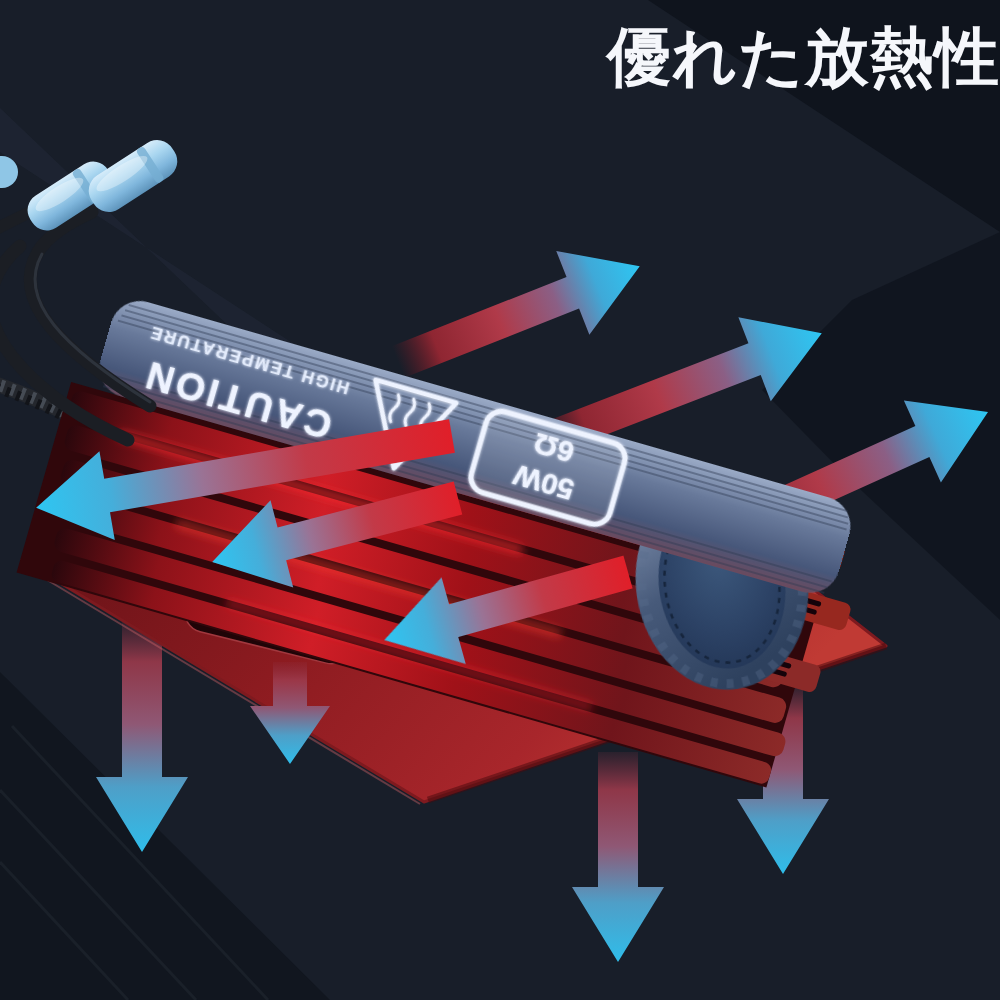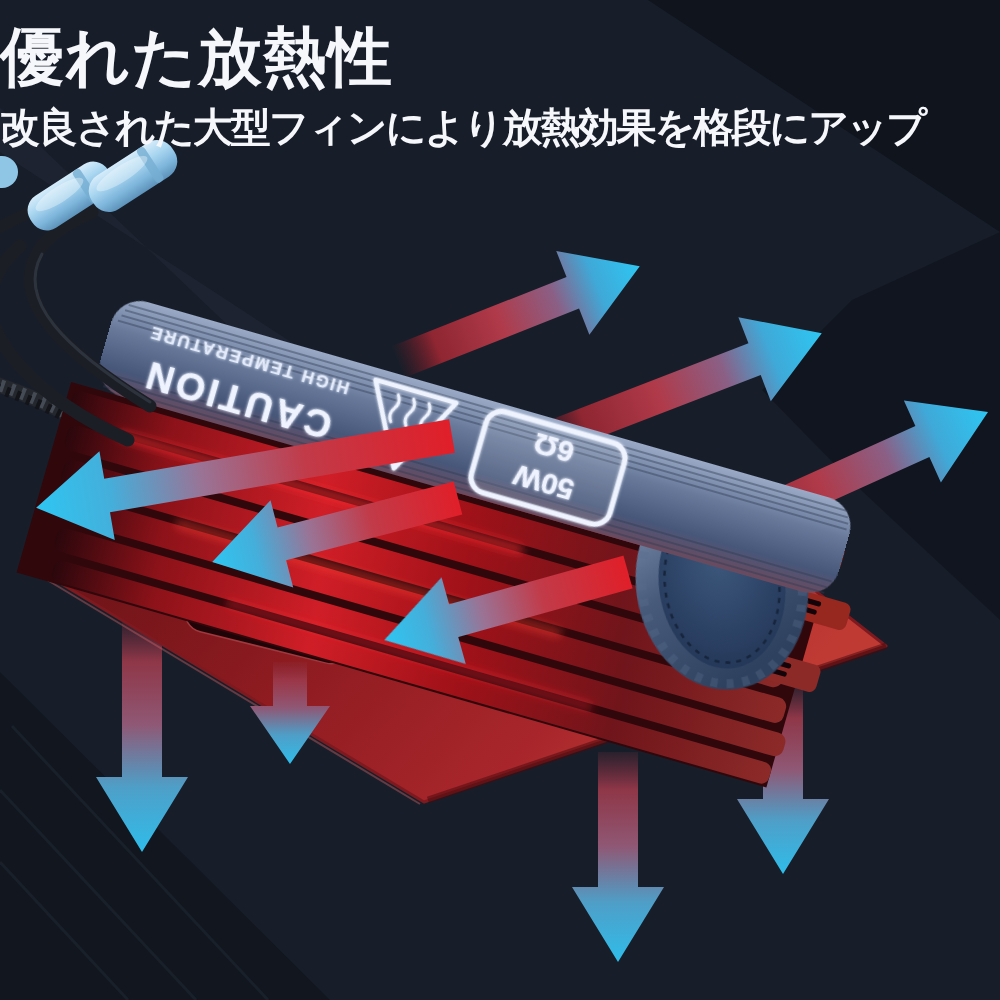--- a/index.html
+++ b/index.html
@@ -1,19 +1,19 @@
 <!DOCTYPE html>
 <html><head>
 <meta charset="utf-8">
 <style>
   html,body{margin:0;padding:0;}
   body{width:1000px;height:1000px;position:relative;overflow:hidden;
        background:#181e29;font-family:"Liberation Sans",sans-serif;}
   .stage{position:absolute;inset:0;}
-  .headline{position:absolute;left:0;width:1000px;text-align:left;color:#f5f7fb;
+  .headline{position:absolute;left:0;width:1000px;text-align:right;color:#f5f7fb;
             font-weight:900;white-space:nowrap;}
   .title{top:14px;font-size:64px;letter-spacing:1px;}
   .subtitle{top:100px;font-size:40px;letter-spacing:-2px;}
   svg text{font-family:"Liberation Sans",sans-serif;}
 </style>
 </head>
 <body>
 
 <div class="stage">
 <svg width="1000" height="1000" viewBox="0 0 1000 1000">
@@ -226,14 +226,13 @@
   </g>
 
   <g>
     <polygon points="0,-17 350,-17 350,-45 422,0 350,45 350,17 0,17" fill="url(#gradHot)" transform="translate(452,436) rotate(170.2)"></polygon>
     <polygon points="0,-17 182,-17 182,-45 254,0 182,45 182,17 0,17" fill="url(#gradHot)" transform="translate(458,498) rotate(165.4)"></polygon>
     <polygon points="0,-17 181,-17 181,-45 253,0 181,45 181,17 0,17" fill="url(#gradHot)" transform="translate(628,572) rotate(164.4)"></polygon>
   </g>
 </svg>
 
 <div class="headline title">優れた放熱性</div>
-<div class="headline subtitle">改良された大型フィンにより放熱効果を格段にアップ</div>
 </div>
 
 </body></html>

